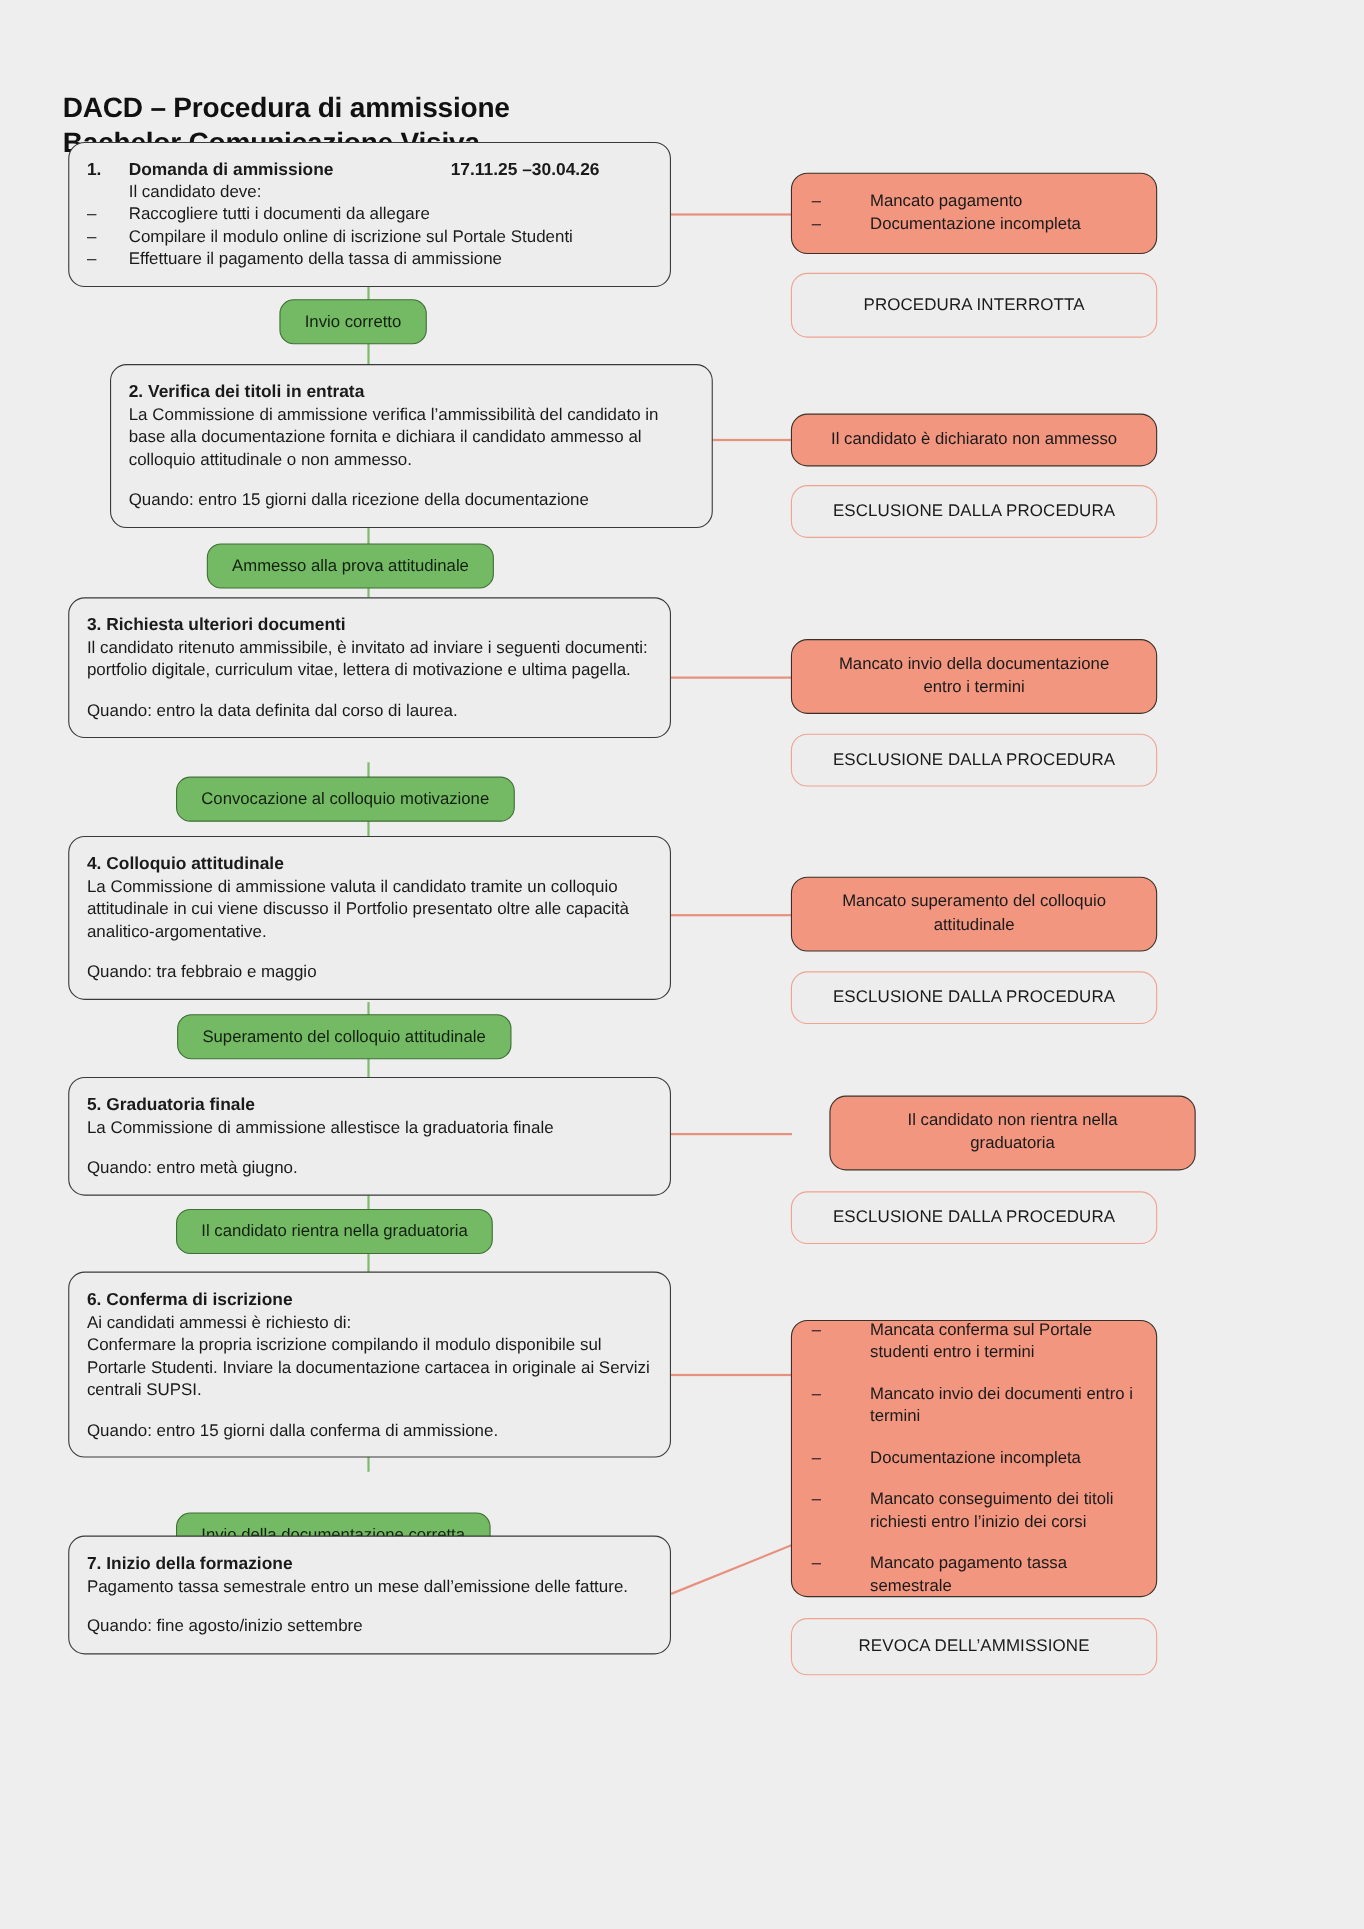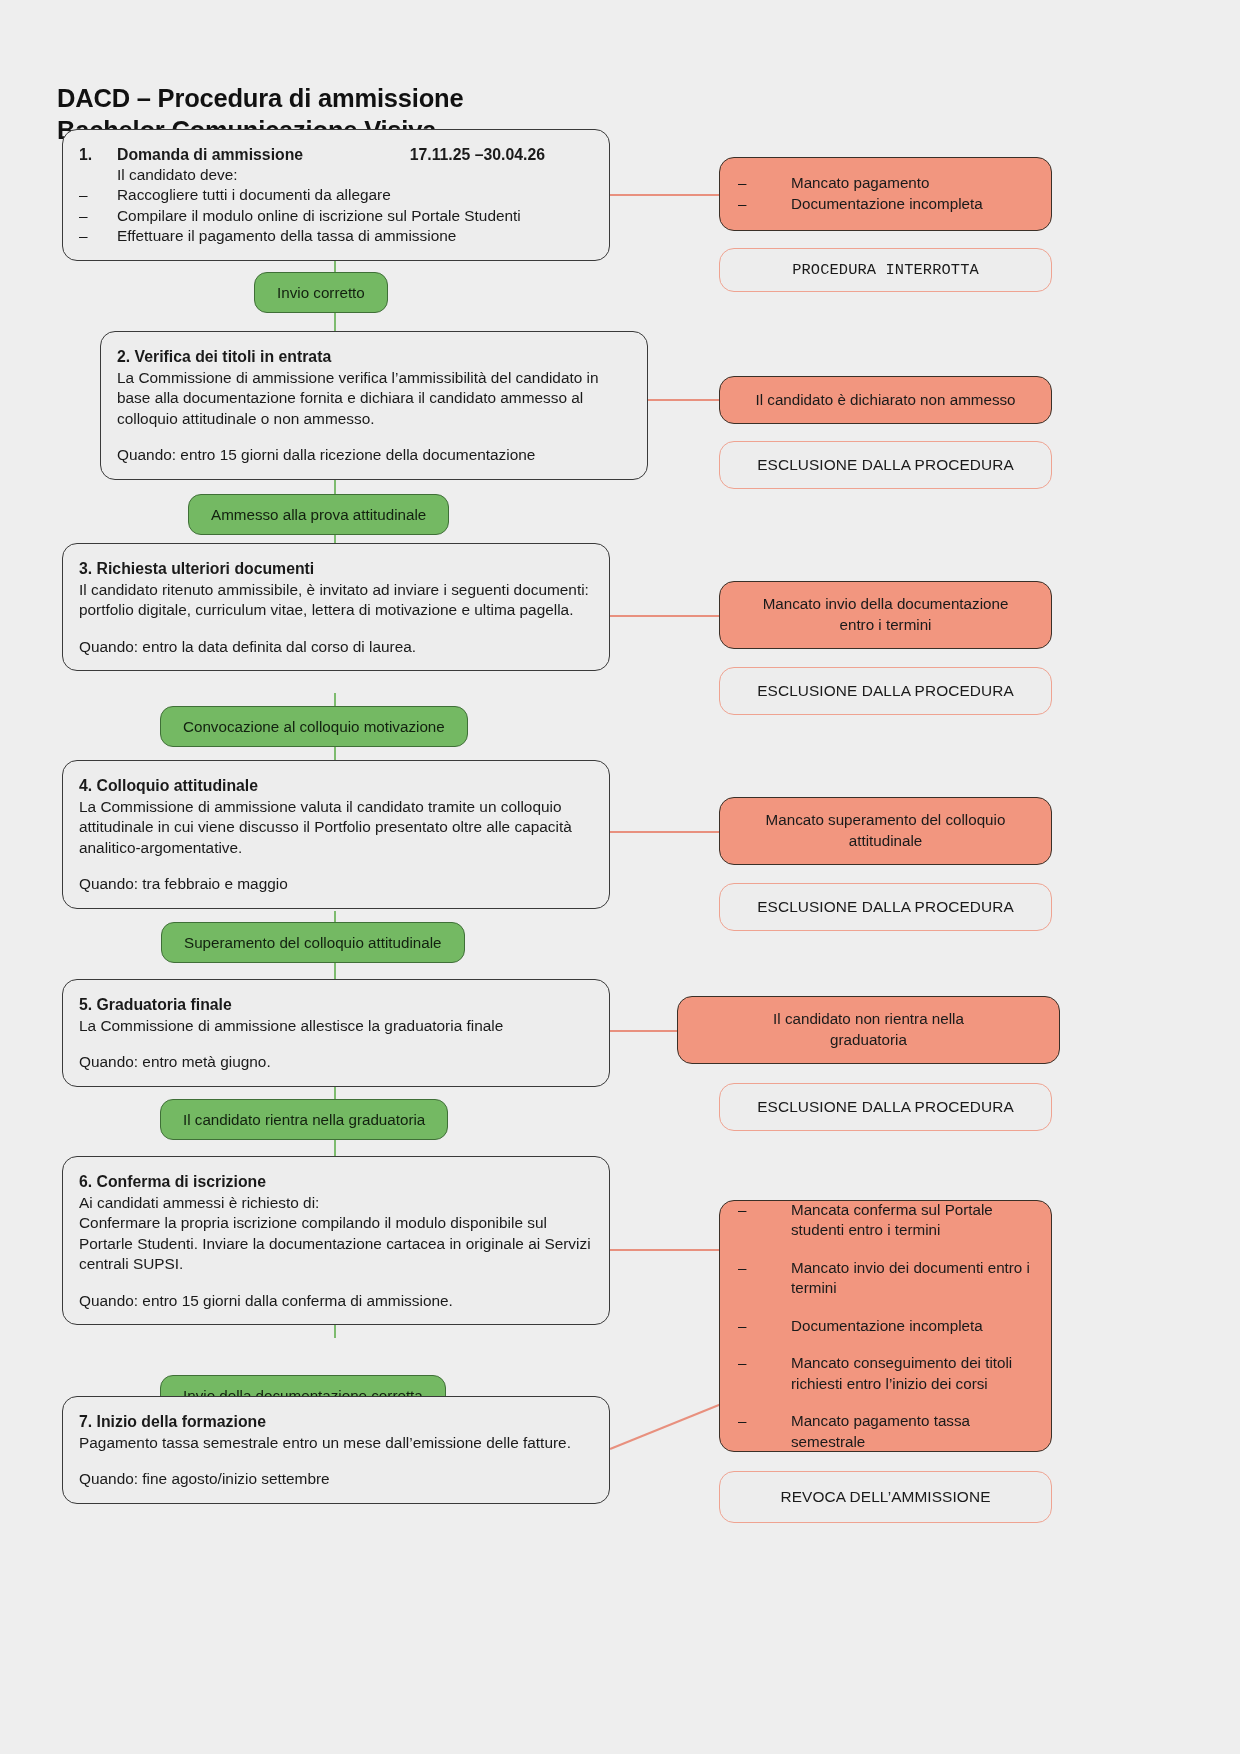--- a/index.html
+++ b/index.html
@@ -244,21 +244,21 @@
           <span class="dash">–</span>
           <span class="txt">Mancato pagamento</span>
         </li>
       <li style="margin-bottom:0">
           <span class="dash">–</span>
           <span class="txt">Documentazione incompleta</span>
         </li>
     </ul>
   </div>
 
-  <div class="outcome" style="left:719px; top:248px; width:333px; height:44px;font-family:Liberation Mono, monospace;">PROCEDURA INTERROTTA</div>
+  <div class="outcome" style="left:719px; top:248px; width:333px; height:59px;">PROCEDURA INTERROTTA</div>
 
   <div class="step" style="top:331px;margin-left:38px;">
     <div class="head">2. Verifica dei titoli in entrata</div>
     <p>La Commissione di ammissione verifica l’ammissibilità del candidato in base alla documentazione fornita e dichiara il candidato ammesso al colloquio attitudinale o non ammesso.</p>
     <div class="gap"></div>
     <p>Quando: entro 15  giorni dalla ricezione della documentazione</p>
   </div>
 
   <div class="pill" style="left:188px; top:494px;">Ammesso alla prova attitudinale</div>
 
@@ -302,21 +302,21 @@
 
   <div class="step" style="top:979px;">
     <div class="head">5. Graduatoria finale</div>
     <p>La Commissione di ammissione allestisce la graduatoria finale</p>
     <div class="gap"></div>
     <p>Quando: entro metà giugno.</p>
   </div>
 
   <div class="pill" style="left:160px; top:1099px;">Il candidato rientra nella graduatoria</div>
 
-  <div class="reason centered" style="left:677px; top:996px; width:383px; height:68px; white-space:pre-line;">
+  <div class="reason centered" style="left:754px; top:996px; width:333px; height:68px; white-space:pre-line;">
     <div>Il candidato non rientra nella
 graduatoria</div>
   </div>
 
   <div class="outcome" style="left:719px; top:1083px; width:333px; height:48px;">ESCLUSIONE DALLA PROCEDURA</div>
 
   <div class="step" style="top:1156px;">
     <div class="head">6. Conferma di iscrizione</div>
     <p style="white-space:pre-line;">Ai candidati ammessi è richiesto di:
 Confermare la propria iscrizione compilando il modulo disponibile sul Portarle Studenti. Inviare la documentazione cartacea in originale ai Servizi centrali SUPSI.</p>

